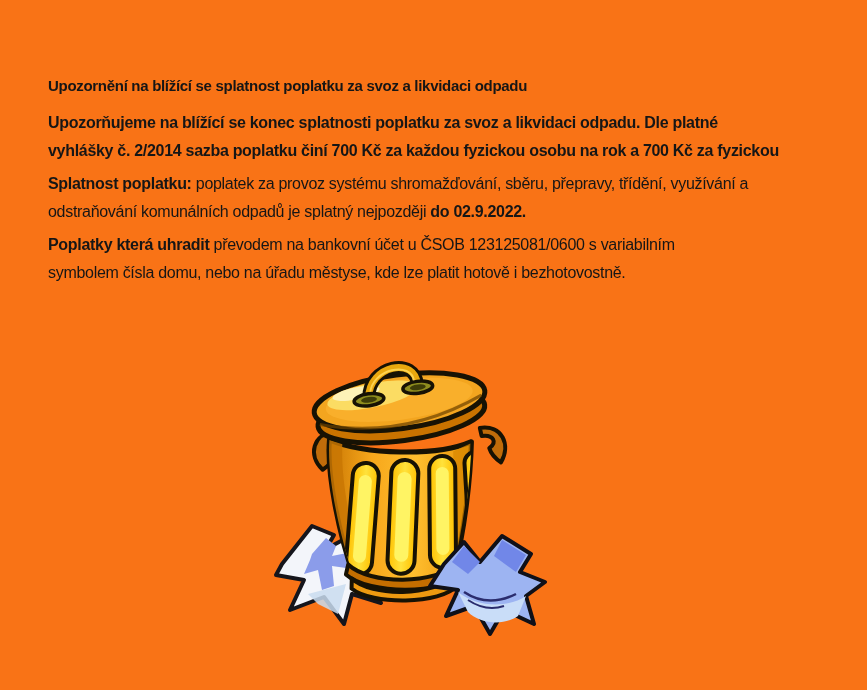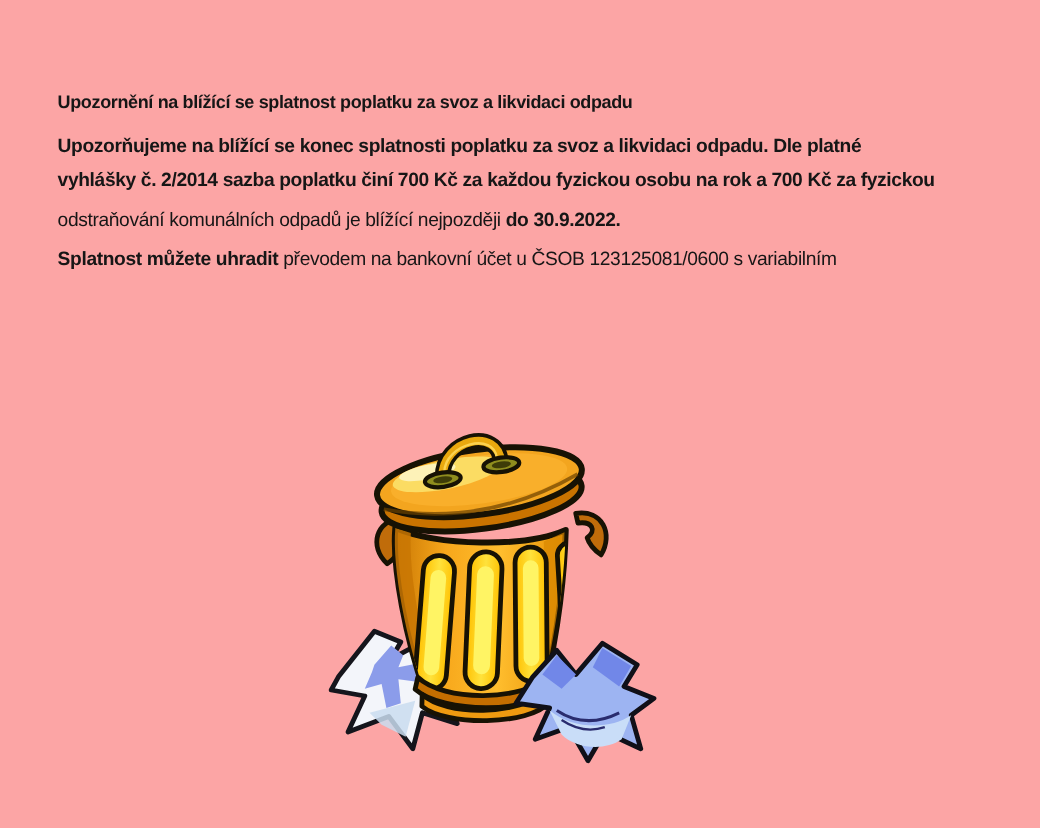--- a/index.html
+++ b/index.html
@@ -1,17 +1,17 @@
 <!DOCTYPE html>
 <html><head>
 <meta charset="utf-8">
 <style>
   html,body { margin:0; padding:0; background:#ffffff; }
   .screen {
-    position:relative; width:867px; height:690px; background:#fca5a5;
+    position:relative; width:867px; height:690px; background:#f97316;
     font-family:"Liberation Sans","DejaVu Sans",sans-serif; color:#161616;
     overflow:hidden;
   }
   .doc { position:absolute; left:48px; top:72px; width:800px; letter-spacing:-0.3px; }
   .title { font-weight:bold; font-size:15px; line-height:28px; margin:0 0 9px 0; white-space:nowrap; }
   .para { margin:0 0 5px 0; }
   .line { font-size:16px; line-height:28px; white-space:nowrap; }
   .b { font-weight:bold; }
   .illustration { position:absolute; left:268px; top:356px; width:280px; height:287px; }
   .illustration svg { display:block; }
@@ -29,27 +29,33 @@
       <div class="line">
         <span class="b">Upozorňujeme na blížící se konec splatnosti poplatku za svoz a likvidaci odpadu. Dle platné</span>
       </div>
       <div class="line">
         <span class="b">vyhlášky č. 2/2014 sazba poplatku činí 700 Kč za každou fyzickou osobu na rok a 700 Kč za fyzickou</span>
       </div>
     </div>
 
     <div class="para">
       <div class="line">
-        <span>odstraňování komunálních odpadů je blížící nejpozději </span><span class="b">do 30.9.2022.</span>
+        <span class="b">Splatnost poplatku:</span><span> poplatek za provoz systému shromažďování, sběru, přepravy, třídění, využívání a</span>
+      </div>
+      <div class="line">
+        <span>odstraňování komunálních odpadů je splatný nejpozději </span><span class="b">do 02.9.2022.</span>
       </div>
     </div>
 
     <div class="para">
       <div class="line">
-        <span class="b">Splatnost můžete uhradit</span><span> převodem na bankovní účet u ČSOB 123125081/0600 s variabilním</span>
+        <span class="b">Poplatky která uhradit</span><span> převodem na bankovní účet u ČSOB 123125081/0600 s variabilním</span>
+      </div>
+      <div class="line">
+        <span>symbolem čísla domu, nebo na úřadu městyse, kde lze platit hotově i bezhotovostně.</span>
       </div>
     </div>
 
   </div>
 
   <div class="illustration">
     <svg viewBox="0 0 280 287" width="280" height="287" role="img" aria-label="trash can clipart">
       <defs>
         <linearGradient id="gBody" x1="0" y1="0" x2="1" y2="0">
           <stop offset="0" stop-color="#C97704"></stop>

